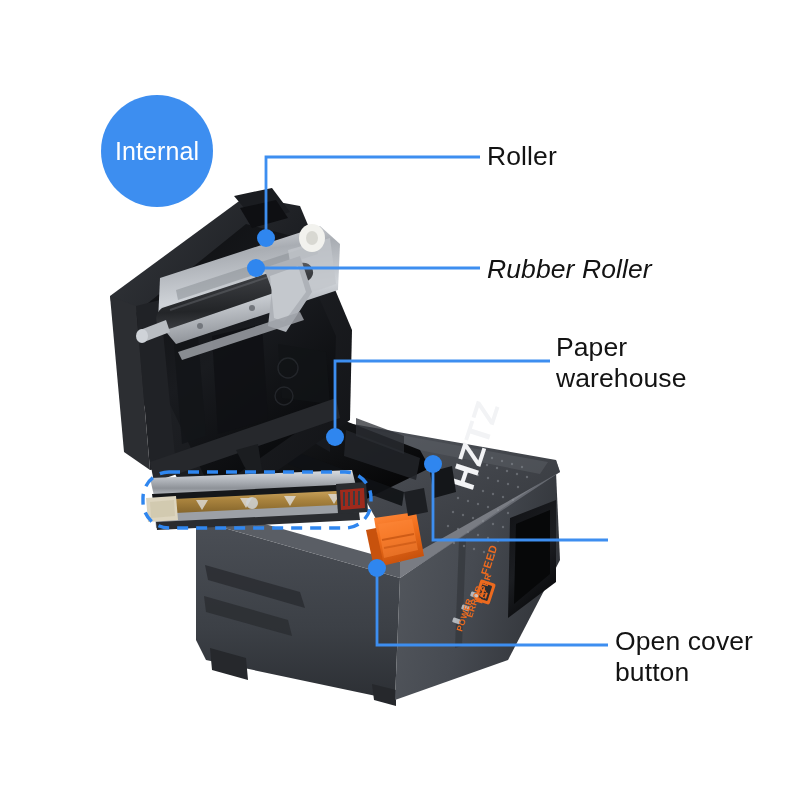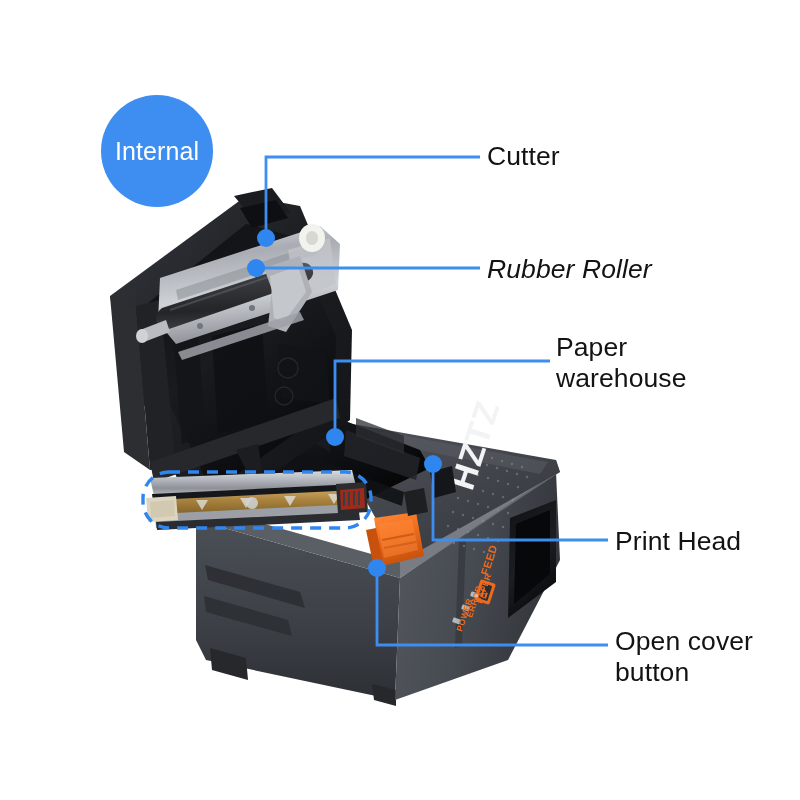--- a/index.html
+++ b/index.html
@@ -377,25 +377,24 @@
     <g>
       <path d="M377,568 L377,645 L608,645" fill="none" stroke="#3d8ef0" stroke-width="2.8"></path>
       <circle cx="377" cy="568" r="9" fill="#2f86ef"></circle>
     </g>
   </svg>
 
   <div class="badge">
     <span class="badge-text">Internal</span>
   </div>
 
-  <div class="callout-label" style="left:487px; top:141px;">Cutter</div>
+  <div class="callout-label" style="left:487px; top:141px;">Roller</div>
 
   <div class="callout-label" style="left:487px; top:254px;font-style:italic;">Rubber Roller</div>
 
   <div class="callout-label" style="left:556px; top:332px;">Paper
 warehouse</div>
 
-  <div class="callout-label" style="left:615px; top:526px;">Print Head</div>
 
   <div class="callout-label" style="left:615px; top:626px;">Open cover
 button</div>
 
 </div>
 
 </body></html>

